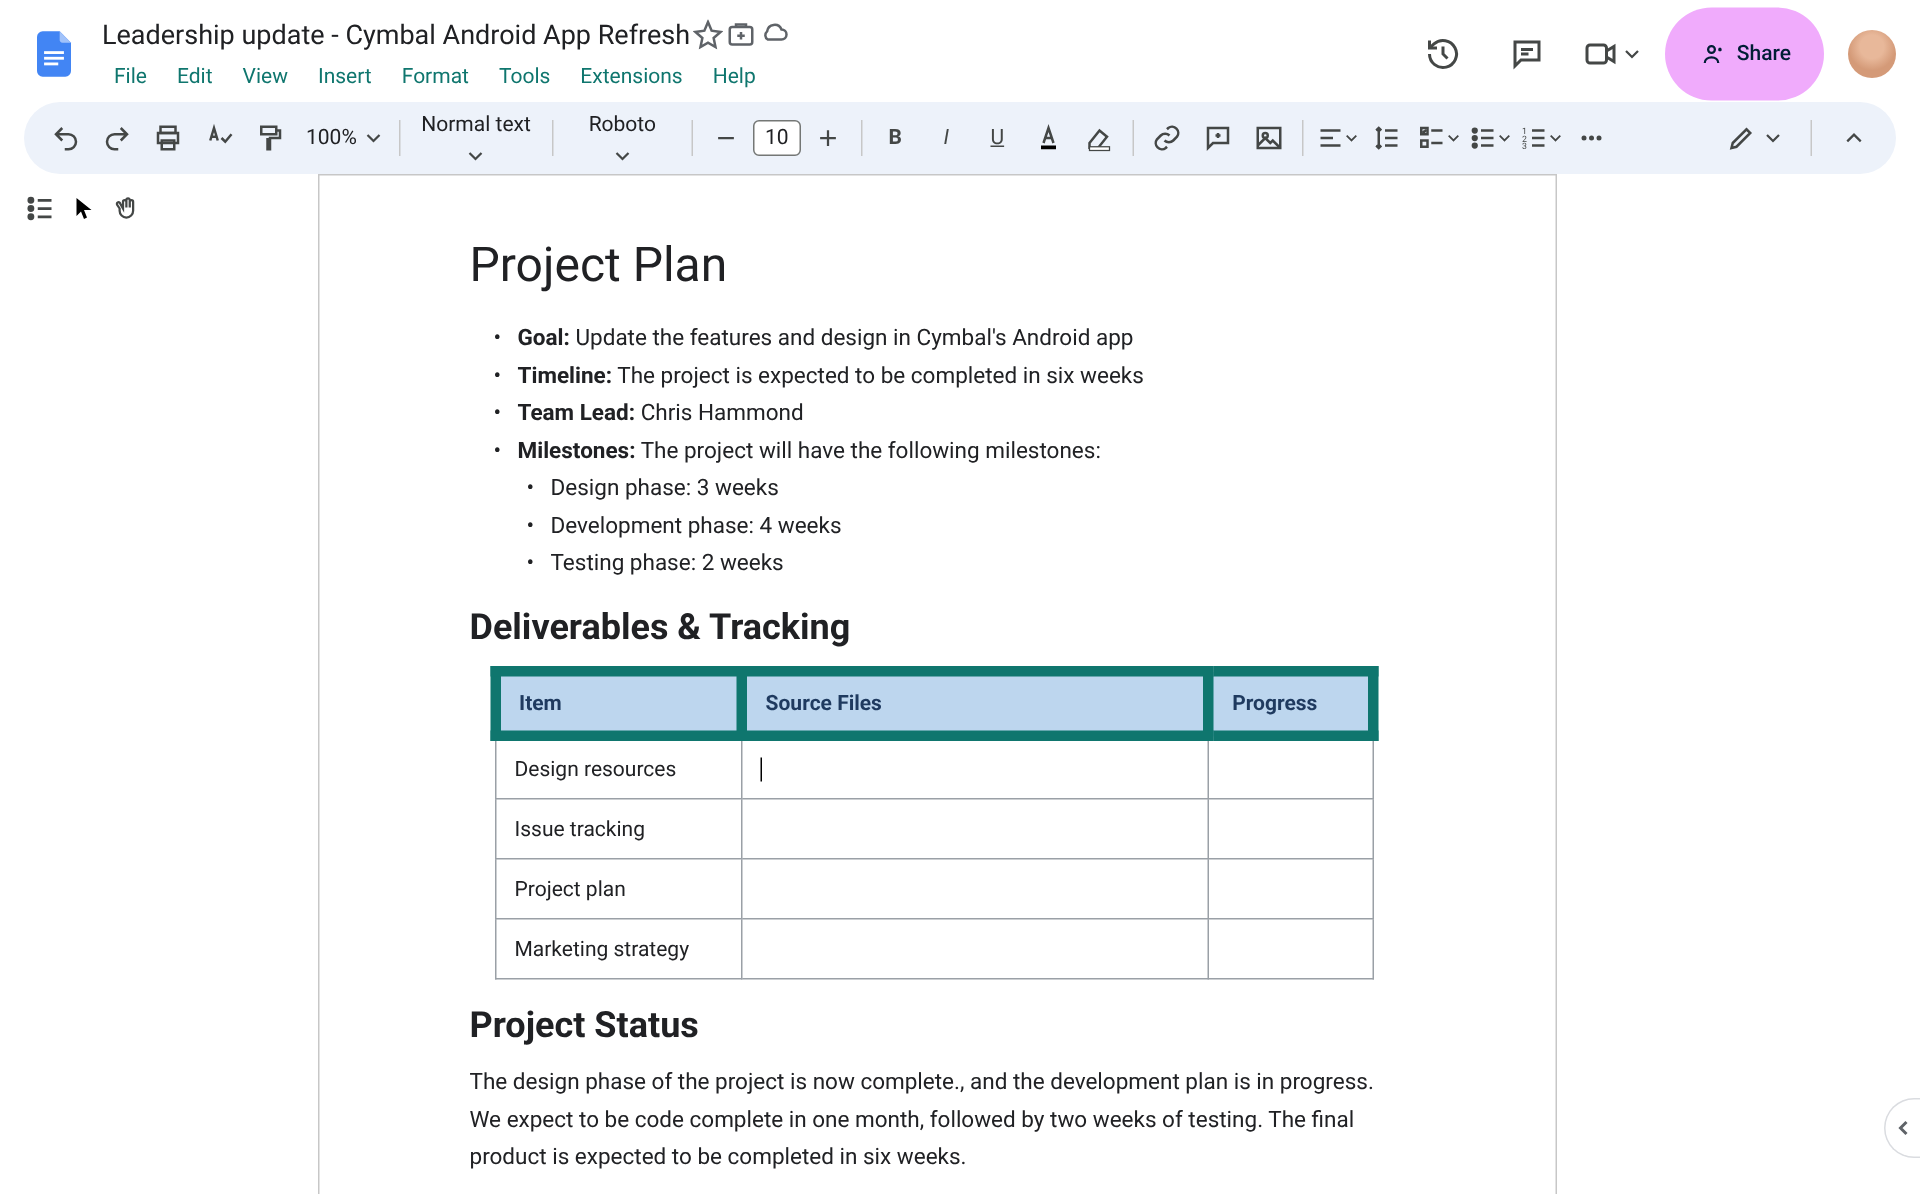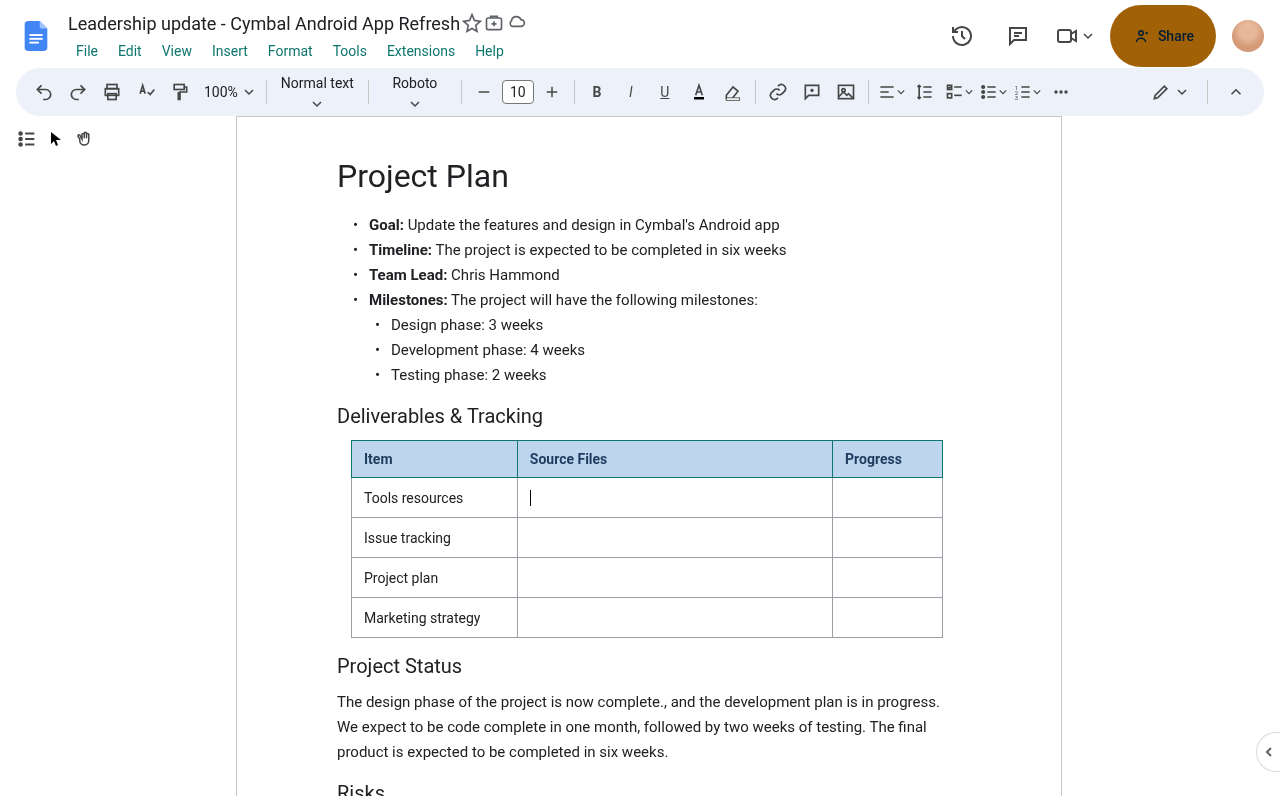--- a/index.html
+++ b/index.html
@@ -69,21 +69,21 @@
   border-radius: 50%;
   color: #444746;
   cursor: pointer;
 }
 .meet-btn {
   display: flex;
   align-items: center;
   gap: 4px;
 }
 .share-btn {
-  background: #a16207;
+  background: #f0abfc;
   border-radius: 40px;
   padding: 22px 22px;
   display: flex;
   align-items: center;
   gap: 8px;
   font-size: 14px;
   font-weight: 500;
   cursor: pointer;
   color: #001d35;
 }
@@ -154,21 +154,21 @@
   top: 128px;
   display: flex;
   align-items: center;
   gap: 12px;
 }
 .outline-icon, .cursor-icon, .hand-icon {
   color: #444746;
 }
 .page-container {
   position: absolute;
-  left: 236px;
+  left: 212px;
   top: 116px;
   width: 826px;
   height: 680px;
   background: #fff;
   border: 1px solid #c7c7c7;
   border-bottom: none;
   padding: 40px 100px 0 100px;
   overflow: hidden;
 }
 .doc-h1 {
@@ -192,35 +192,35 @@
 }
 .doc-ul li::before {
   content: "•";
   position: absolute;
   left: -2px;
   color: #202124;
 }
 .doc-ul .sub { margin-left: 22px; }
 .doc-h2 {
   font-family: 'Google Sans', Roboto, Arial, sans-serif;
-  font-size: 20px;
-  font-weight: 400;
+  font-size: 24px;
+  font-weight: 700;
   color: #202124;
   margin-top: 16px;
   margin-bottom: 12px;
 }
 .doc-table {
   border-collapse: collapse;
   width: 592px;
   margin-left: 14px;
   margin-top: 6px;
 }
 .doc-table th {
   background: #bdd6ee;
-  border: 1px solid #0f766e;
+  border: 7px solid #0f766e;
   padding: 10px 12px;
   text-align: left;
   font-size: 14px;
   font-weight: 700;
   color: #1f3a5f;
 }
 .doc-table td {
   border: 1px solid #9aa0a6;
   padding: 11px 12px;
   font-size: 14px;
@@ -547,21 +547,21 @@
   </ul>
   <h2 class="doc-h2">Deliverables &amp; Tracking</h2>
   <table class="doc-table">
     <tbody>
         <tr>
       <th class="col-item">Item</th>
       <th class="col-source">Source Files</th>
       <th class="col-progress">Progress</th>
     </tr>
     <tr>
-      <td>Tools resources</td>
+      <td>Design resources</td>
       <td><span class="cursor-blink"></span></td>
       <td></td>
     </tr>
     <tr>
       <td>Issue tracking</td>
       <td></td>
       <td></td>
     </tr>
     <tr>
       <td>Project plan</td>

